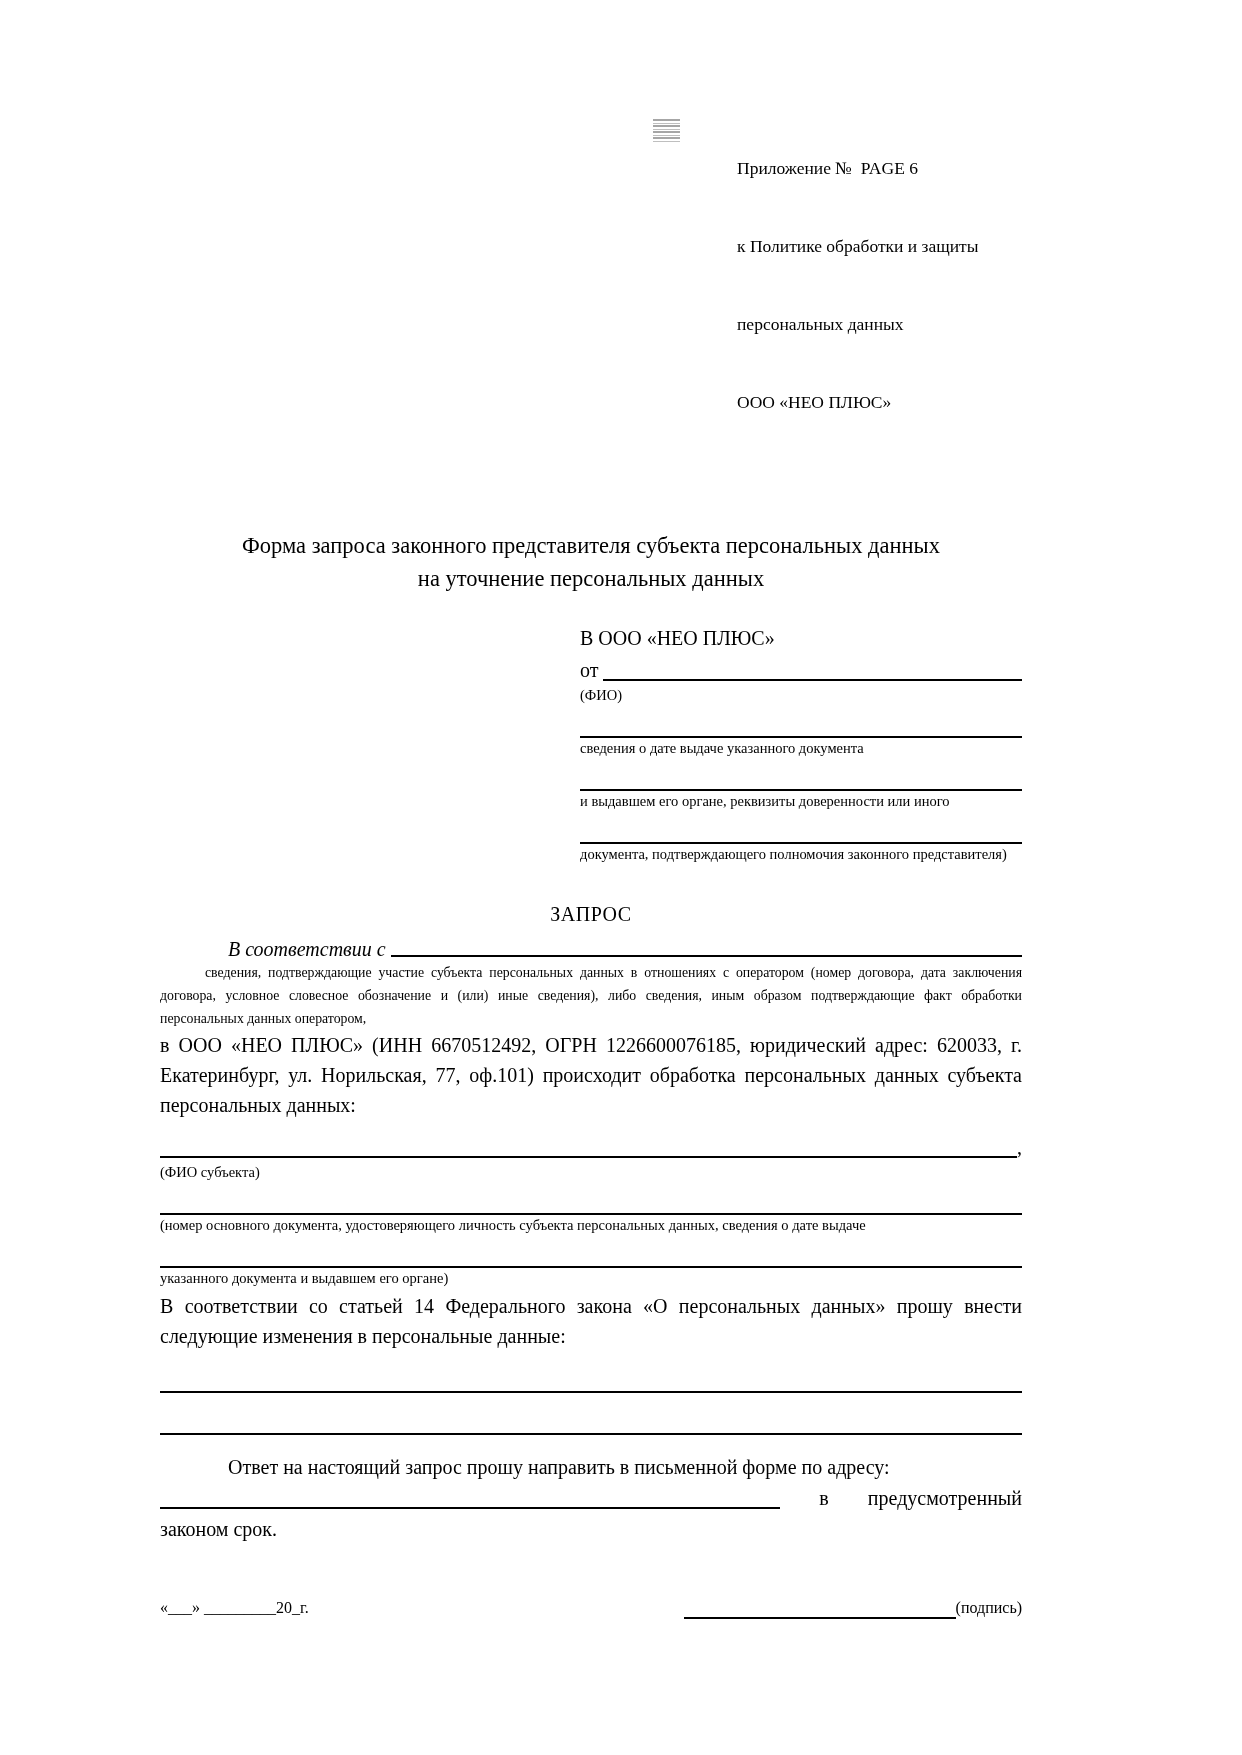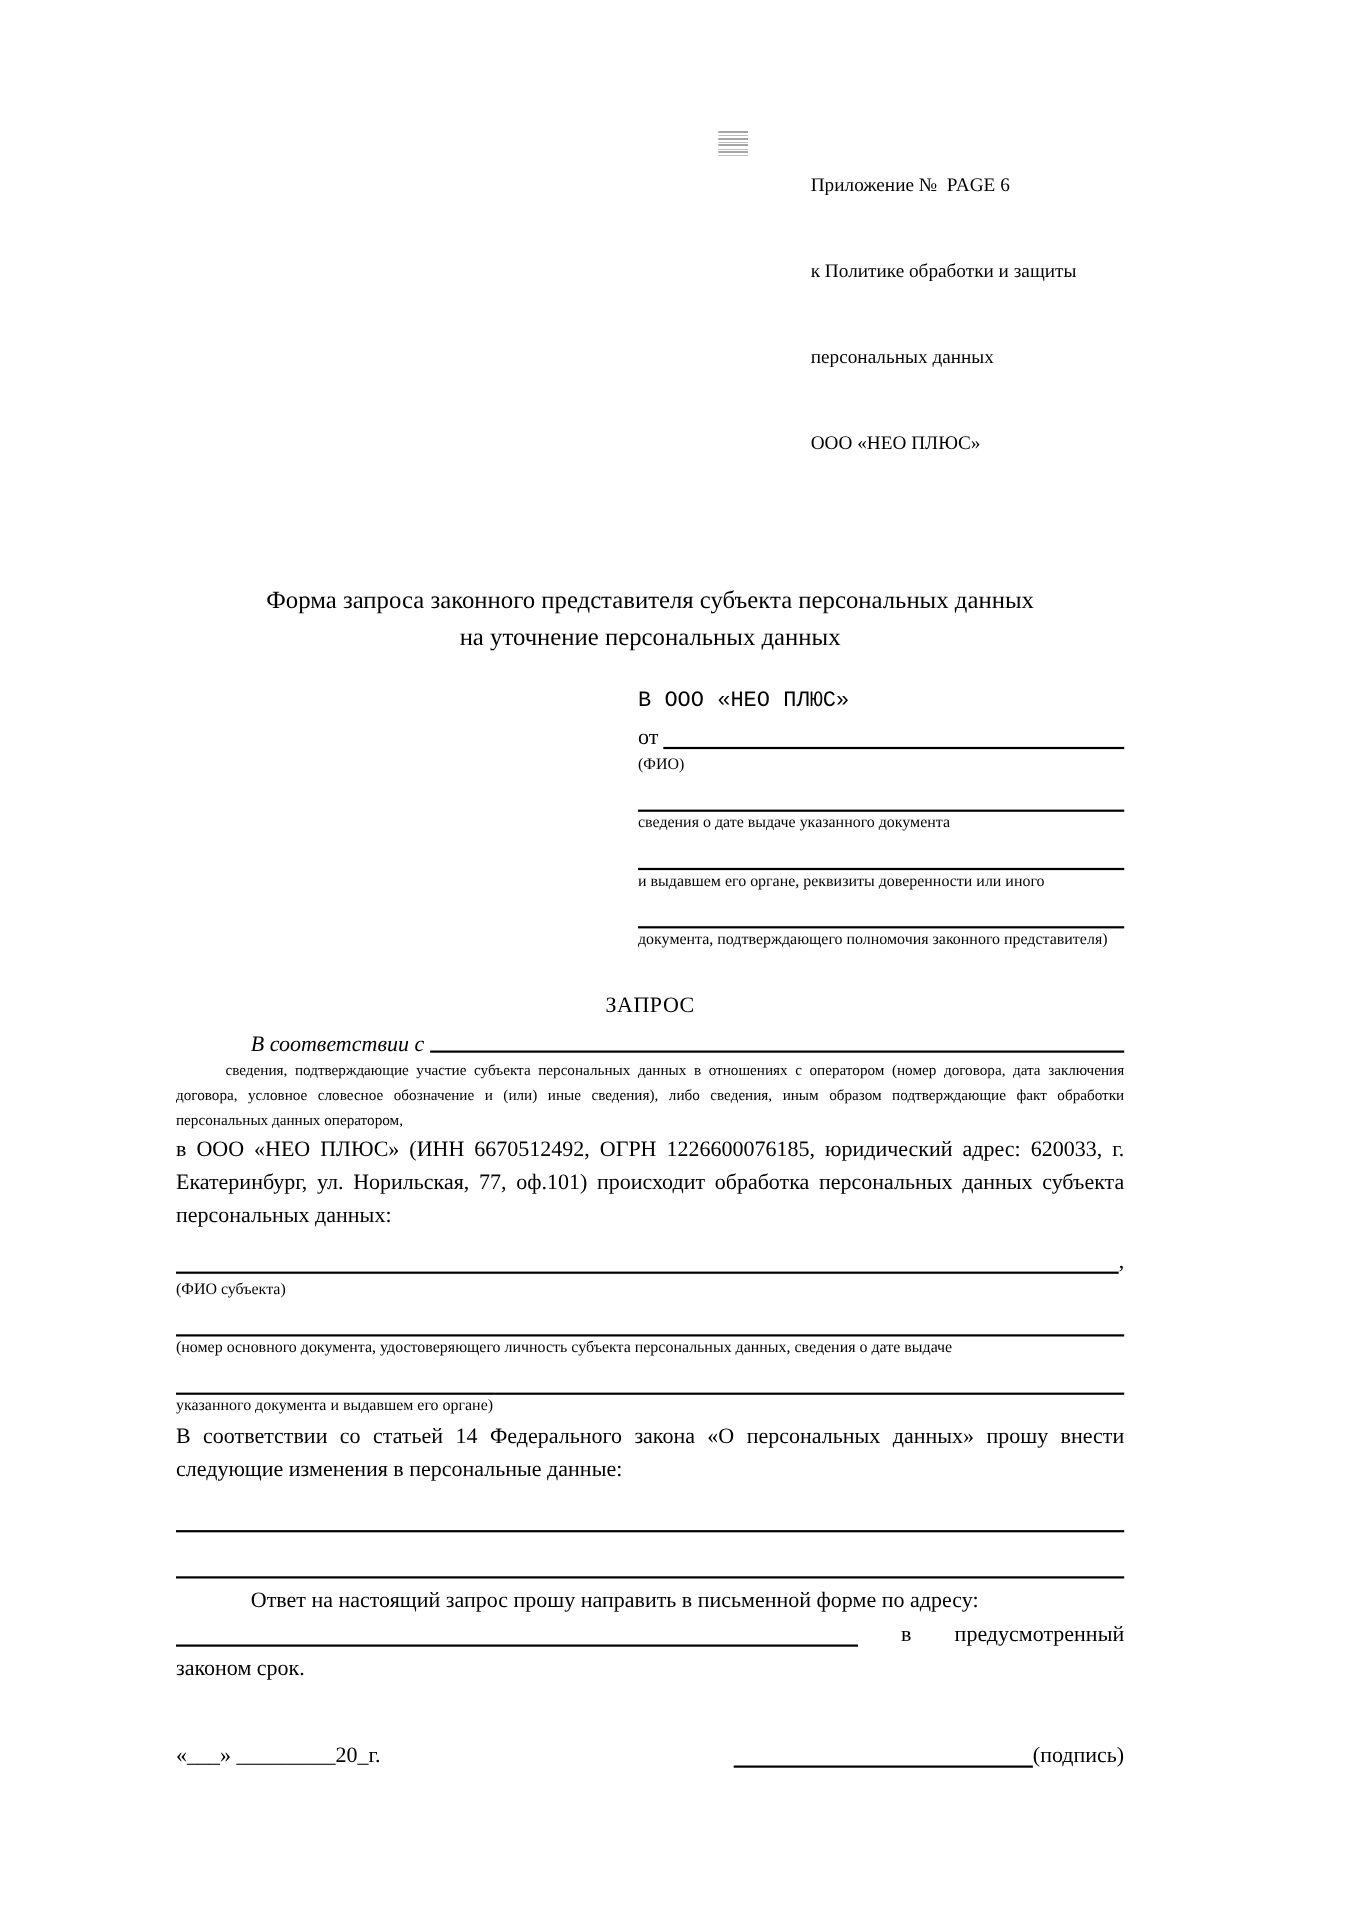--- a/index.html
+++ b/index.html
@@ -32,21 +32,21 @@
 
   .doc-title {
     margin-top:62px;
     text-align:center;
     font-weight:normal;
     font-size:22.5px;
     line-height:33px;
   }
 
   .addressee { margin-top:26px; margin-left:420px; width:442px; font-size:20px; }
-  .addr-to { line-height:34px;font-family:Liberation Mono, monospace; }
+  .addr-to { line-height:34px; }
   .uline-row { display:flex; align-items:flex-end; line-height:30px; }
   .uline-row .prefix { white-space:pre; }
   .uline-fill { flex:1 1 auto; border-bottom:2px solid #000; margin-bottom:4px; }
   .caption { text-align:left; font-size:14.5px; line-height:17px; padding-top:2px; }
   .blank-line { border-bottom:2px solid #000; height:26px; }
   .fgroup { margin-top:6px; }
   .fgroup .blank-line { height:28px; }
 
   .zapros-heading { margin-top:40px; text-align:center; font-size:20px; letter-spacing:.5px; }
 
@@ -58,28 +58,28 @@
     text-align:justify; text-indent:45px;
   }
   .body-par { font-size:20px; line-height:30px; text-align:justify; }
 
   .subject-row { display:flex; align-items:flex-end; font-size:20px; line-height:30px; margin-top:12px; }
 
   .amend-par { margin-top:4px; }
 
   .two-lines .blank-line { height:42px; }
 
-  .reply-first { font-size:20px; line-height:32px; text-indent:68px; margin-top:4px; }
+  .reply-first { font-size:20px; line-height:32px; text-indent:68px; margin-top:16px; }
   .reply-mid { display:flex; align-items:flex-end; justify-content:space-between; font-size:20px; line-height:30px; }
   .reply-mid .uline-fixed { flex:0 0 620px; border-bottom:2px solid #000; margin-bottom:4px; }
   .reply-tail { font-size:20px; line-height:32px; }
 
   .footer-row {
     display:flex; justify-content:space-between; align-items:flex-end;
-    margin-top:48px; font-size:20px; line-height:30px;
+    margin-top:48px; font-size:16px; line-height:30px;
   }
   .sig-group { display:flex; align-items:flex-end; }
   .sig-line { width:272px; border-bottom:2px solid #000; margin-bottom:4px; }
 </style>
 </head>
 <body>
 
 <div class="page">
 
   <div class="artifact"></div>

